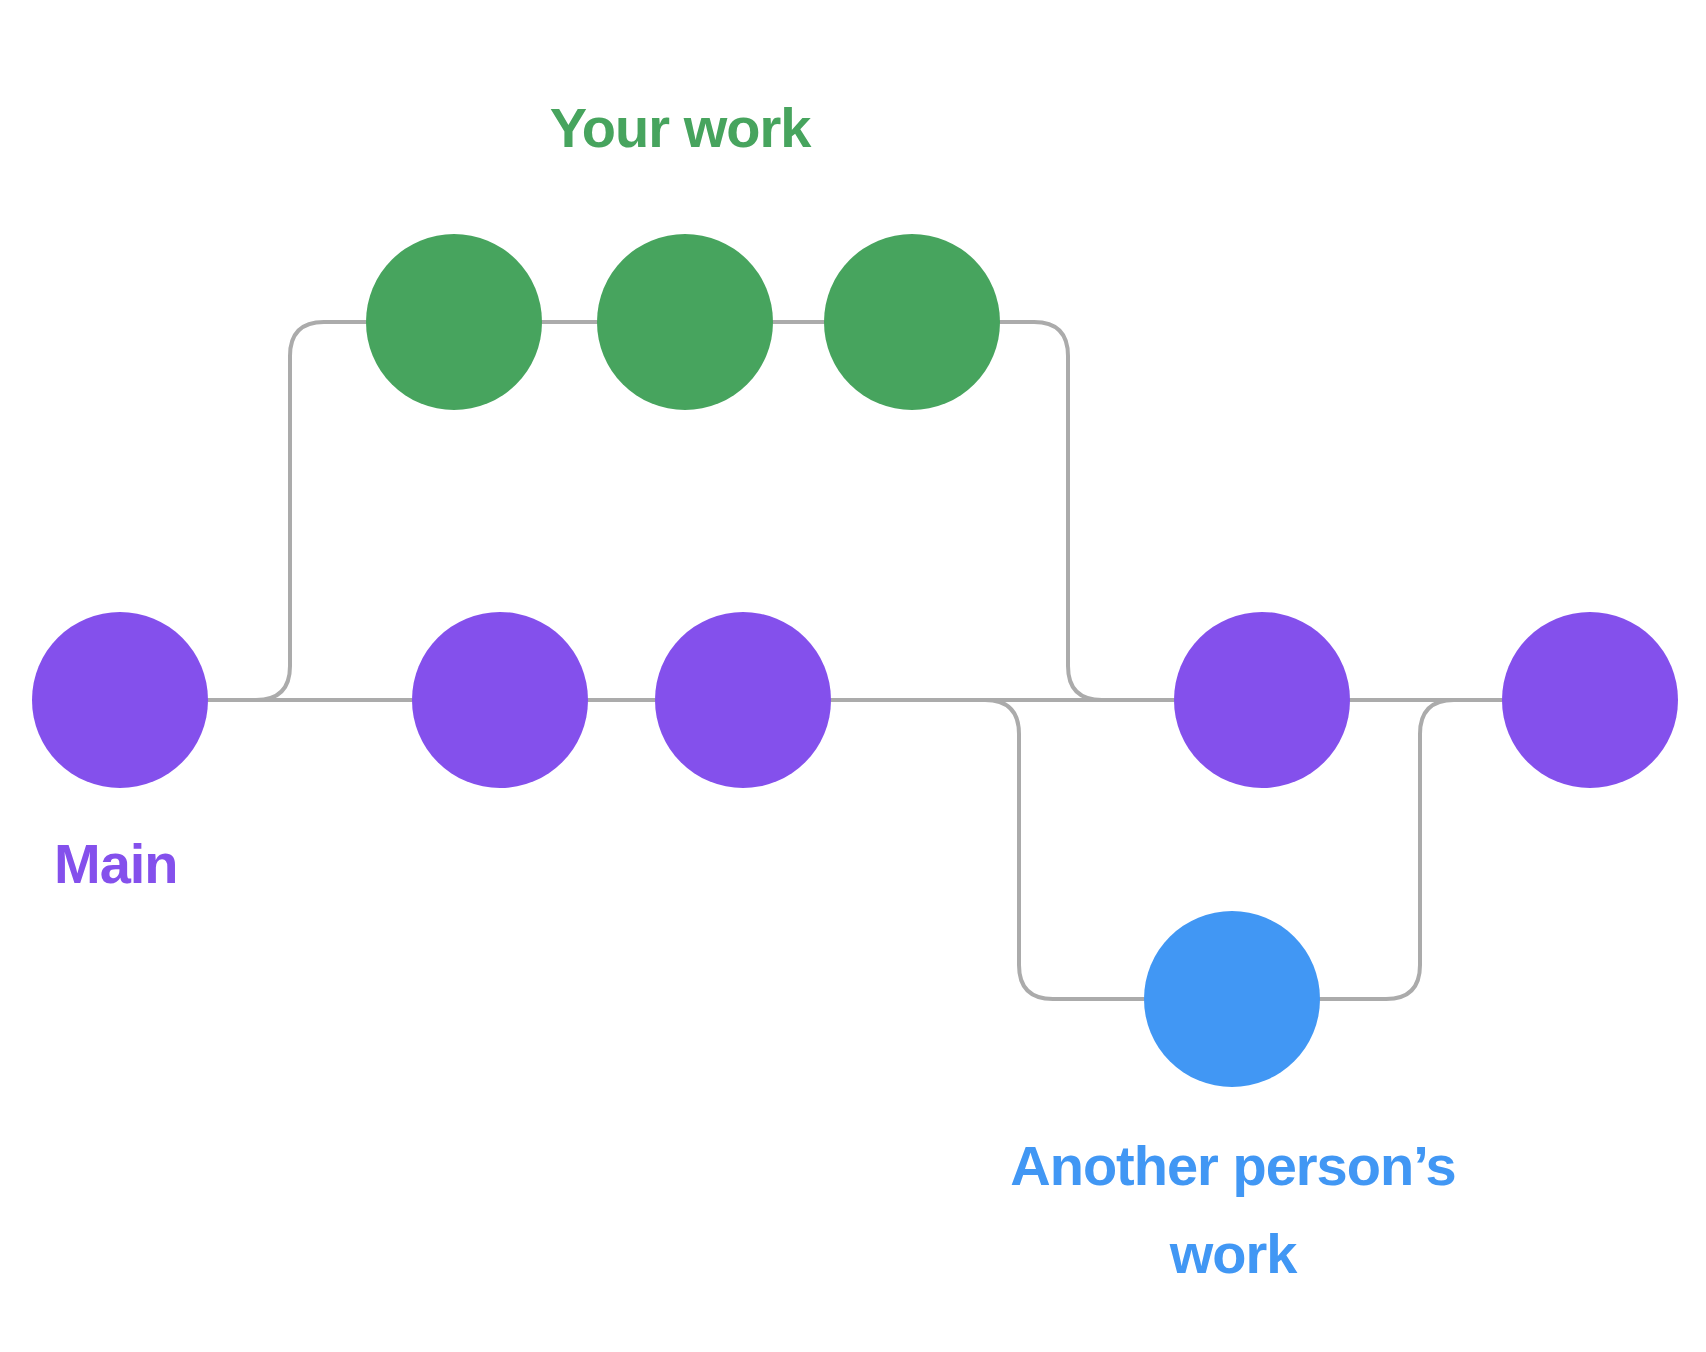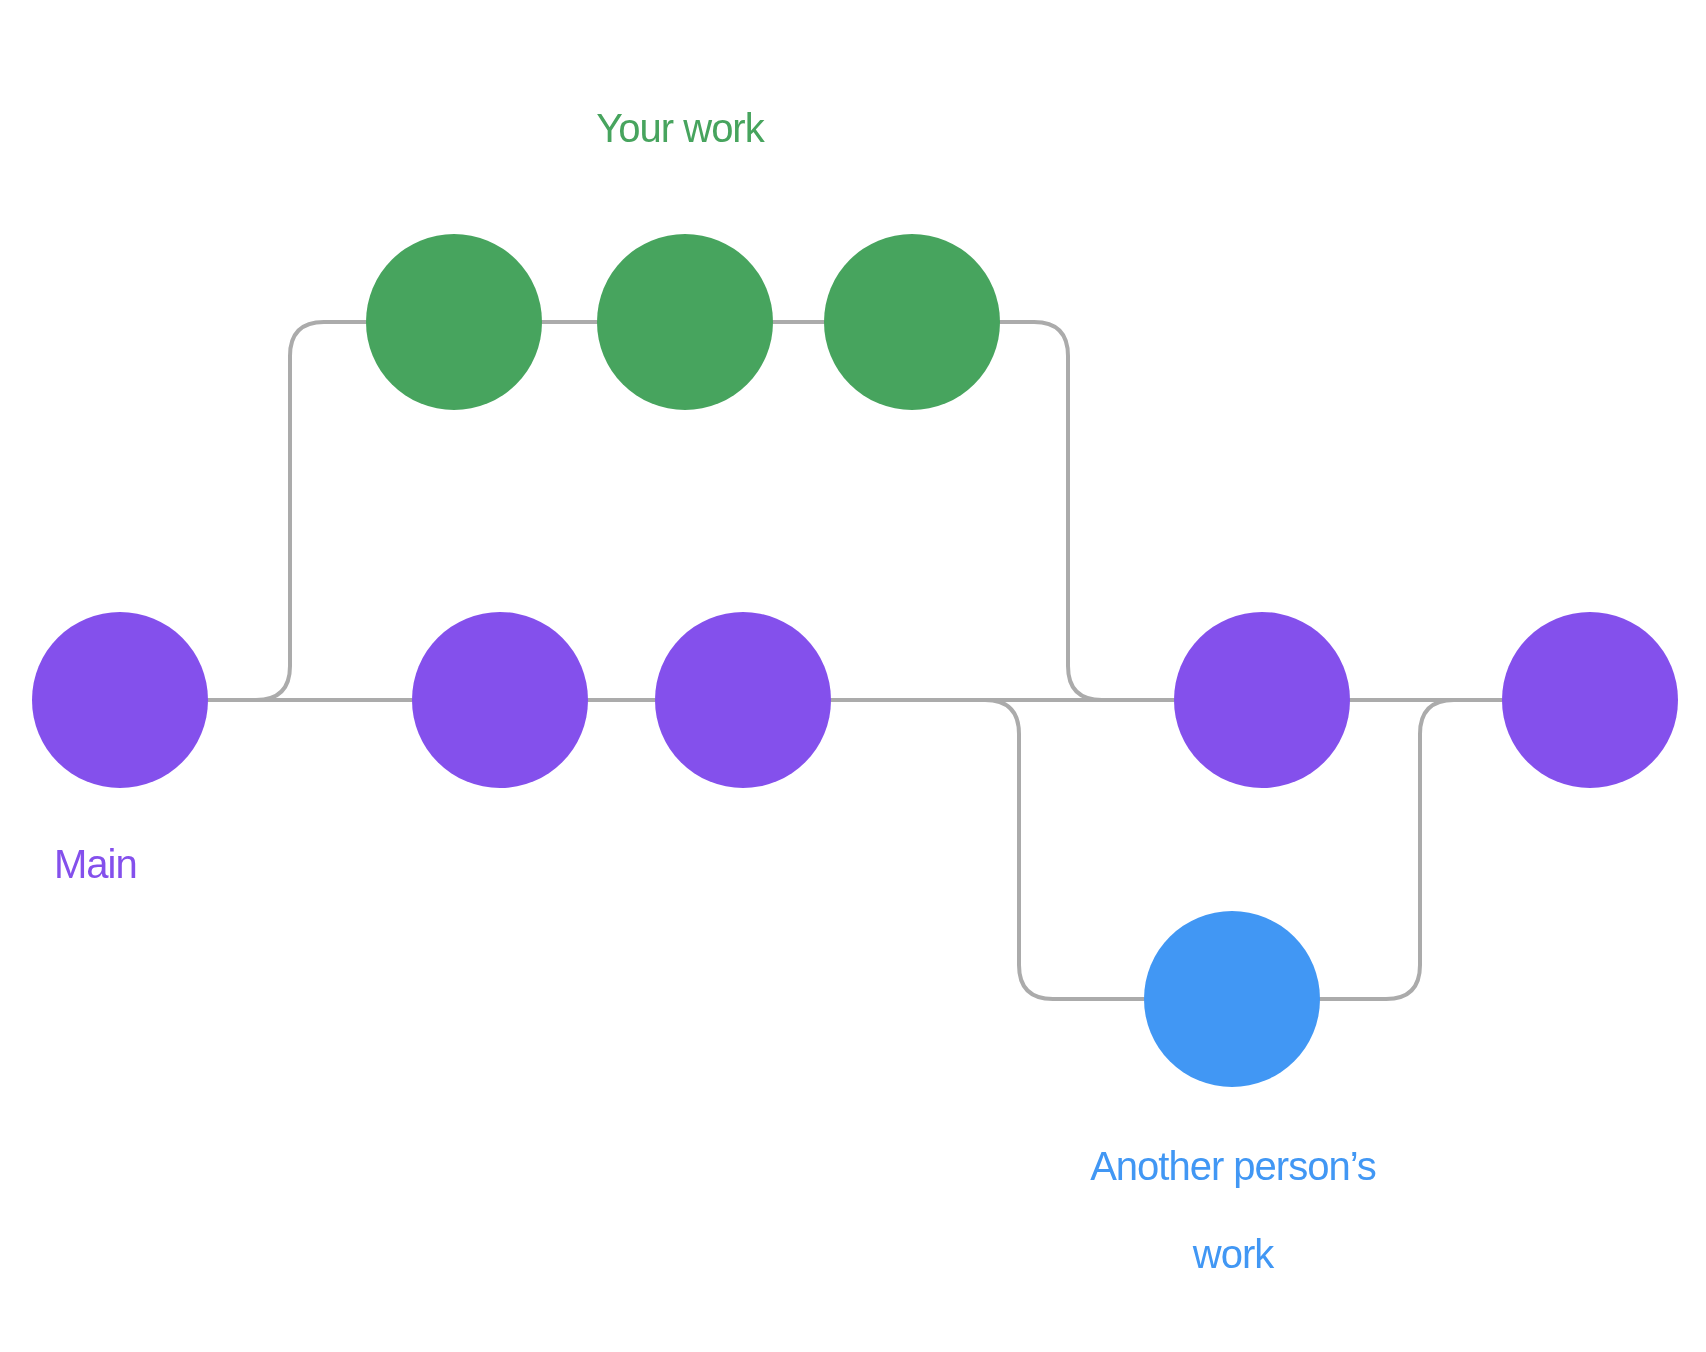--- a/index.html
+++ b/index.html
@@ -28,22 +28,22 @@
     stroke: var(--color-connector, #ababab);
     stroke-width: 4;
     stroke-linecap: round;
   }
   .node-main   { fill: var(--color-main, #8450ec); }
   .node-green  { fill: var(--color-your_work, #47a45e); }
   .node-blue   { fill: var(--color-another_person, #4197f4); }
 
   .branch-label {
     position: absolute;
-    font-weight: normal;
-    font-size: 40px;
+    font-weight: bold;
+    font-size: 56px;
     line-height: 88px;
     letter-spacing: -1px;
     white-space: nowrap;
     user-select: none;
   }
   .label-your-work {
     left: 680px;
     top: 84px;
     transform: translateX(-50%);
     color: var(--color-your_work, #47a45e);

